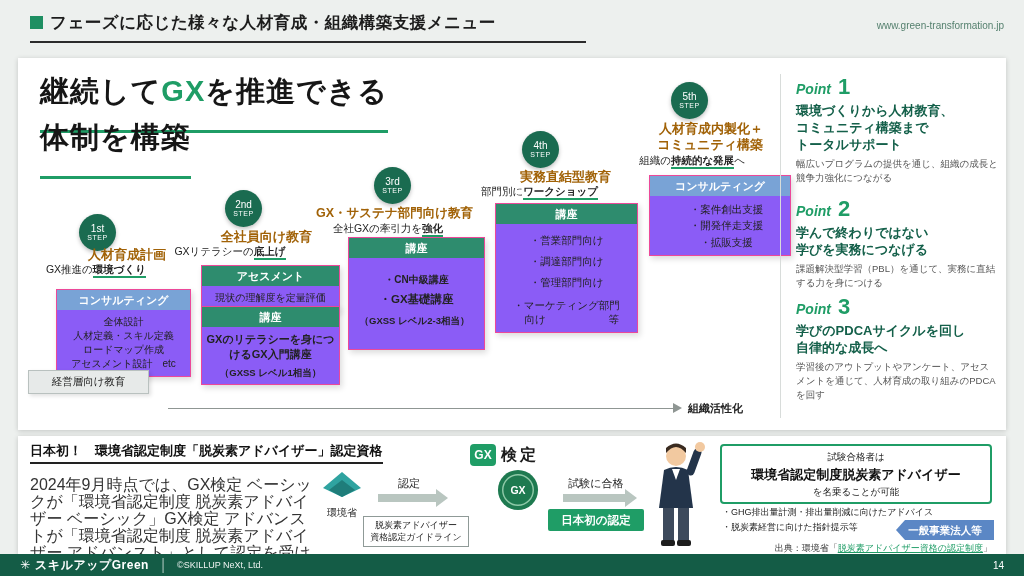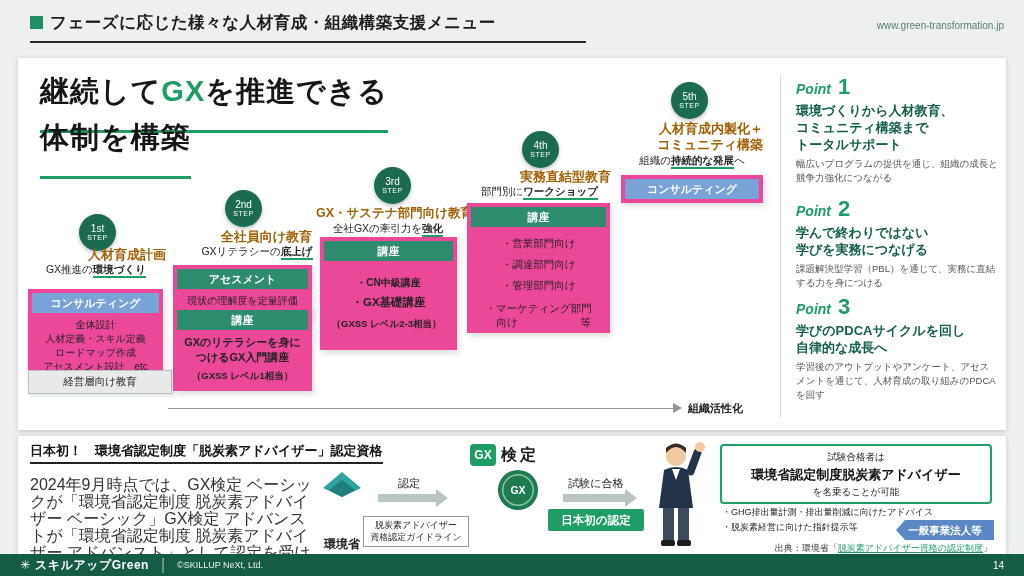--- a/index.html
+++ b/index.html
@@ -25,21 +25,21 @@
 
   
   .step-badge { position:absolute; width:37px; height:37px; border-radius:50%; background:#1a6b50; color:#fff;
     display:flex; flex-direction:column; align-items:center; justify-content:center; line-height:1.05; box-shadow:0 2px 4px rgba(0,0,0,.25); }
   .step-badge .num { font-size:10px; font-weight:normal; }
   .step-badge .lbl { font-size:7px; letter-spacing:.6px; }
   .step-title { position:absolute; font-weight:bold; font-size:13px; color:#a16207; text-align:right; }
   .step-sub { position:absolute; font-size:10.5px; color:#222; text-align:center; }
   .hl-word { font-weight:bold; border-bottom:2px solid #1f9d66; padding-bottom:1px; }
 
-  .sbox { position:absolute; background:#ec4899; border:4px solid #ec4899; box-shadow:2px 3px 6px rgba(0,0,0,.14); }
+  .sbox { position:absolute; background:#8b5cf6; border:1px solid #ec4899; box-shadow:2px 3px 6px rgba(0,0,0,.14);margin-left:28px; }
   .sbox .hd { font-size:11px; font-weight:bold; color:#fff; text-align:center; padding:2.5px 0; }
   .hd-blue { background:#79a3d6; }
   .hd-green { background:#2e8c6e; }
   .sbox .bd { font-size:10px; color:#222; text-align:center; padding:5px 3px; line-height:1.4; }
   .bd-left { text-align:left; padding-left:12px; }
   .bd-bold { font-weight:bold; }
   .note { font-size:9.5px; font-weight:bold; margin-top:3px; }
   .graybox { position:absolute; background:#e7eae9; border:1px solid #b9c1bf; text-align:center; font-size:10.5px; color:#222; padding:4px 0; box-shadow:2px 2px 4px rgba(0,0,0,.12); }
   .cul-title { font-weight:bold; font-size:10.5px; }
   .cul-item { font-size:9.5px; line-height:1.45; }
@@ -57,21 +57,21 @@
   .pt-word { color:#1f9d66; font-weight:bold; font-size:14px; font-style:italic; }
   .pt-num { color:#1f9d66; font-weight:bold; font-size:22px; margin-left:7px; }
   .pt-line { position:absolute; font-size:13px; font-weight:bold; color:#14604a; }
   .pt-desc { position:absolute; font-size:9.5px; color:#555; line-height:1.45; width:202px; }
 
   
   .cert-title { position:absolute; left:12px; top:6px; display:inline-block; font-size:13px; font-weight:bold; color:#111;
     border-bottom:2px solid #222; padding-bottom:2px; }
   .cert-para { position:absolute; left:12px; top:40px; width:288px; font-size:16px; color:#333; line-height:17px; }
   .ministry-icon { position:absolute; left:305px; top:36px; }
-  .ministry-label { position:absolute; left:296px; top:70px; width:56px; text-align:center; font-size:12px; font-weight:bold; color:#222;margin-top:30px; }
+  .ministry-label { position:absolute; left:296px; top:70px; width:56px; text-align:center; font-size:10px; font-weight:normal; color:#222; }
   .flow-label { position:absolute; font-size:11px; font-weight:normal; color:#222; text-align:center; }
   .flow-arrow { position:absolute; height:8px; background:#b9c6c0; }
   .flow-arrow::after { content:""; position:absolute; right:-12px; top:-5px; width:0; height:0;
     border-left:12px solid #b9c6c0; border-top:9px solid transparent; border-bottom:9px solid transparent; }
   .guideline-box { position:absolute; left:345px; top:80px; width:106px; height:31px; background:#fff; border:1px solid #8f9a97;
     font-size:9px; color:#222; text-align:center; line-height:1.35; padding-top:2px; }
   .gx-chip { position:absolute; left:452px; top:8px; width:26px; height:22px; background:#1f9d66; border-radius:4px;
     color:#fff; font-size:12px; font-weight:bold; text-align:center; line-height:22px; }
   .gx-kentei { position:absolute; left:483px; top:9px; font-size:16px; font-weight:bold; color:#1b1b1b; letter-spacing:3px; }
   .gx-emblem { position:absolute; left:479px; top:33px; }
@@ -125,28 +125,28 @@
     <div class="step-sub" style="left:8px;top:205px;width:140px"><span>GX推進の</span><span class="hl-word">環境づくり</span></div>
     <div class="sbox" style="left:10px;top:231px;width:135px">
       <div class="hd hd-blue">コンサルティング</div>
       <div class="bd">
         <div>全体設計</div>
         <div>人材定義・スキル定義</div>
         <div>ロードマップ作成</div>
         <div>アセスメント設計　etc</div>
       </div>
     </div>
-    <div class="graybox" style="left:10px;top:312px;width:144px">経営層向け教育</div>
+    <div class="graybox" style="left:10px;top:312px;width:121px">経営層向け教育</div>
 
     <div class="step-badge" style="left:207px;top:132px">
       <span class="num">2nd</span>
       <span class="lbl">STEP</span>
     </div>
     <div class="step-title" style="left:154px;top:170px;width:140px">全社員向け教育</div>
-    <div class="step-sub" style="left:169px;top:187px;width:140px"><span>GXリテラシーの</span><span class="hl-word">底上げ</span></div>
+    <div class="step-sub" style="left:142px;top:187px;width:140px"><span>GXリテラシーの</span><span class="hl-word">底上げ</span></div>
     <div class="sbox" style="left:155px;top:207px;width:139px">
       <div class="hd hd-green">アセスメント</div>
       <div class="bd">現状の理解度を定量評価</div>
     </div>
     <div class="sbox" style="left:155px;top:248px;width:139px">
       <div class="hd hd-green">講座</div>
       <div class="bd">
         <div class="bd-bold" style="font-size:11px">GXのリテラシーを身につけるGX入門講座</div>
         <div class="note">（GXSS レベル1相当）</div>
       </div>
@@ -186,20 +186,25 @@
 
     <div class="step-badge" style="left:653px;top:24px">
       <span class="num">5th</span>
       <span class="lbl">STEP</span>
     </div>
     <div class="step-title" style="left:603px;top:62px;width:142px">人材育成内製化＋</div>
     <div class="step-title" style="left:603px;top:78px;width:142px">コミュニティ構築</div>
     <div class="step-sub" style="left:603px;top:96px;width:142px"><span>組織の</span><span class="hl-word">持続的な発展</span><span>へ</span></div>
     <div class="sbox" style="left:603px;top:117px;width:142px">
       <div class="hd hd-blue">コンサルティング</div>
+      <div class="bd bd-left" style="font-size:10.5px;line-height:1.55;padding-left:16px">
+        <div>・案件創出支援</div>
+        <div>・開発伴走支援</div>
+        <div>・拡販支援</div>
+      </div>
     </div>
 
     <div class="axis-line"></div>
     <div class="axis-head"></div>
     <div class="axis-label">組織活性化</div>
 
     <div class="v-div"></div>
     <div class="points">
       <div class="pt-head" style="left:0;top:16px"><span class="pt-word">Point</span><span class="pt-num">1</span></div>
       <div class="pt-line" style="left:0;top:44px">環境づくりから人材教育、</div>

